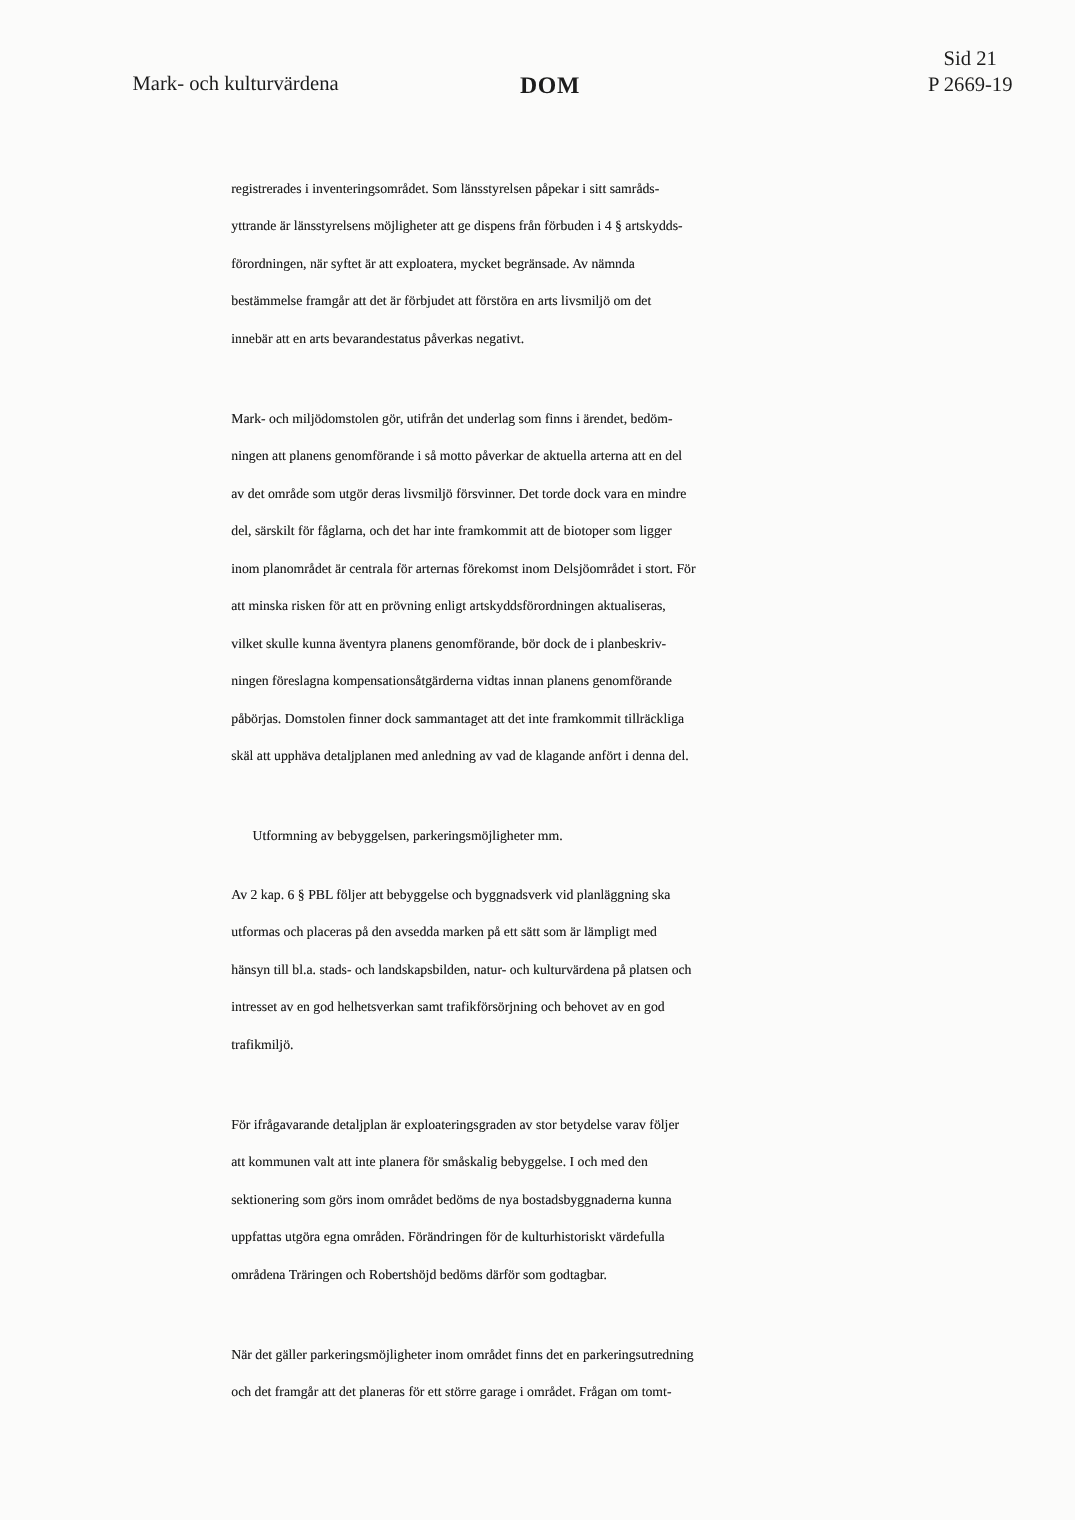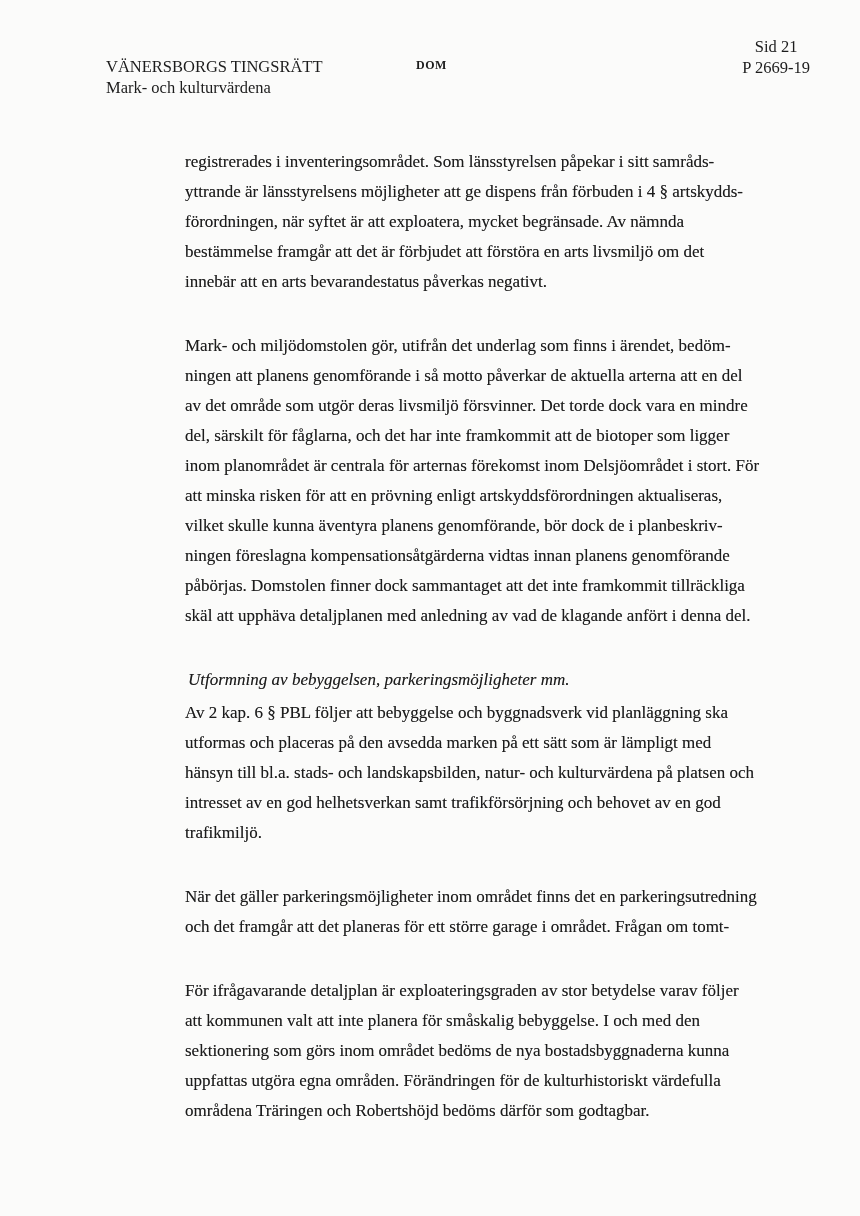--- a/index.html
+++ b/index.html
@@ -25,60 +25,58 @@
     left: 106px;
     top: 56px;
     font-size: 16.5px;
     line-height: 21px;
     white-space: nowrap;
   }
   .doc-type {
     position: absolute;
     left: 416px;
     top: 58px;
-    font-size: 12px;
+    font-size: 19px;
     font-weight: bold;
     letter-spacing: 0.5px;
   }
   .header-right {
     position: absolute;
     right: 50px;
     top: 36px;
     text-align: center;
     font-size: 16.5px;
     line-height: 21px;
     white-space: nowrap;
   }
   
   .body-text {
     position: absolute;
     left: 185px;
-    top: 147px;
+    top: 136px;
     width: 650px;
-    font-size: 17px;
+    font-size: 11px;
     line-height: 30px;
     text-shadow: 0 0 0.4px rgba(20,20,20,0.45);
   }
   .para {
     margin: 0 0 34px 0;
     white-space: pre;
   }
   .section-heading {
-    margin: 3px;
-    font-style: italic;
+    margin: 17px;
     white-space: pre;
   }
 </style>
 </head>
 <body>
 
 <div class="page">
 
   <div class="header-left">
-    <div>VÄNERSBORGS TINGSRÄTT</div>
     <div>Mark- och kulturvärdena</div>
   </div>
 
   <div class="doc-type">DOM</div>
 
   <div class="header-right">
     <div>Sid 21</div>
     <div>P 2669-19</div>
   </div>
 
@@ -97,22 +95,22 @@
 vilket skulle kunna äventyra planens genomförande, bör dock de i planbeskriv-
 ningen föreslagna kompensationsåtgärderna vidtas innan planens genomförande
 påbörjas. Domstolen finner dock sammantaget att det inte framkommit tillräckliga
 skäl att upphäva detaljplanen med anledning av vad de klagande anfört i denna del.</p>
     <p class="section-heading">Utformning av bebyggelsen, parkeringsmöjligheter mm.</p>
     <p class="para">Av 2 kap. 6 § PBL följer att bebyggelse och byggnadsverk vid planläggning ska
 utformas och placeras på den avsedda marken på ett sätt som är lämpligt med
 hänsyn till bl.a. stads- och landskapsbilden, natur- och kulturvärdena på platsen och
 intresset av en god helhetsverkan samt trafikförsörjning och behovet av en god
 trafikmiljö.</p>
-    <p class="para">När det gäller parkeringsmöjligheter inom området finns det en parkeringsutredning
-och det framgår att det planeras för ett större garage i området. Frågan om tomt-</p>
     <p class="para">För ifrågavarande detaljplan är exploateringsgraden av stor betydelse varav följer
 att kommunen valt att inte planera för småskalig bebyggelse. I och med den
 sektionering som görs inom området bedöms de nya bostadsbyggnaderna kunna
 uppfattas utgöra egna områden. Förändringen för de kulturhistoriskt värdefulla
 områdena Träringen och Robertshöjd bedöms därför som godtagbar.</p>
+    <p class="para">När det gäller parkeringsmöjligheter inom området finns det en parkeringsutredning
+och det framgår att det planeras för ett större garage i området. Frågan om tomt-</p>
   </div>
 
 </div>
 
 </body></html>

